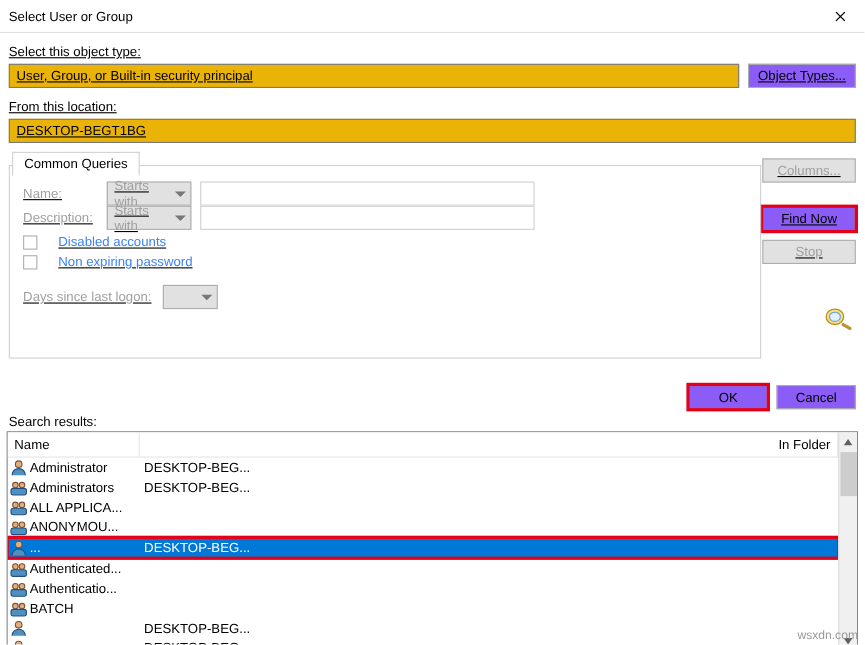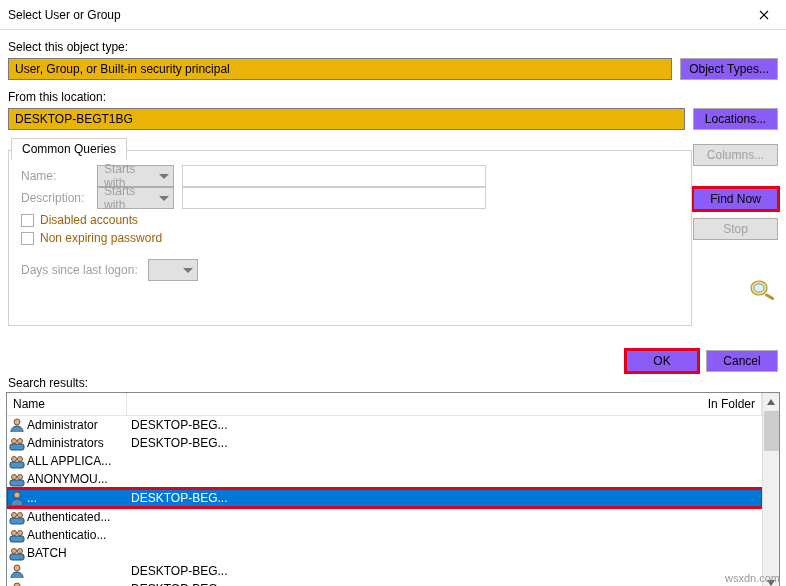--- a/index.html
+++ b/index.html
@@ -2,37 +2,37 @@
 <html><head>
 <meta charset="utf-8">
 <style>
   * { box-sizing: border-box; margin: 0; padding: 0; font-family: "Segoe UI", Tahoma, sans-serif; font-size: 12px; }
   body { background: #fff; color: #000; width: 786px; height: 586px; overflow: hidden; }
   .titlebar { display: flex; align-items: center; height: 30px; padding: 0 0 0 8px; border-bottom: 1px solid #ddd; }
   .titlebar .title { flex: 1; }
   .closebtn { width: 45px; height: 30px; display:flex; align-items:center; justify-content:center; cursor:pointer; }
   .closebtn svg { width:10px; height:10px; }
 
-  .content { padding: 6px 8px; }
+  .content { padding: 6px 8px; text-decoration: underline; }
   .lbl { display:block; margin:4px 0 4px 0; color:#000; }
   .row { display:flex; align-items:center; gap:8px; margin-bottom:10px; }
   .txtfield { flex:1; height:22px; border:1px solid #7a7a7a; padding:2px 6px; background:#eab308; }
   .winbtn { min-width:85px; height:22px; border:1px solid #adadad; background:#8b5cf6; padding:0 8px; cursor:pointer; }
   .winbtn.disabled { color:#a0a0a0; background:#e1e1e1; }
 
   fieldset.queries { border:1px solid #d0d0d0; margin:10px 0 0 0; padding:0; position:relative; height:176px;}
   .tab { position:absolute; top:-13px; left:2px; background:#fff; border:1px solid #d0d0d0; border-bottom:1px solid #fff; padding:3px 10px; }
   .queries-body { padding:14px 12px 8px 12px; display:flex; gap:0; }
   .qleft { flex:1; }
   .qrow { display:flex; align-items:center; gap:8px; }
   .qrow .flabel { width:68px; color:#a0a0a0; }
   .combo { width:77px; height:22px; border:1px solid #adadad; background:#e1e1e1; display:flex; align-items:center; justify-content:space-between; padding:0 4px 0 6px; color:#a0a0a0;}
   .combo .chev { border-left:5px solid transparent; border-right:5px solid transparent; border-top:5px solid #777; width:0;height:0;}
   .qinput { flex:0 0 304px; height:22px; border:1px solid #cfcfcf; background:#fff; }
-  .check { display:flex; align-items:center; gap:6px; margin:4px 0; color:#a16207;}
+  .check { display:flex; align-items:center; gap:19px; margin:4px 0; color:#3b82f6;}
   .check .box { width:13px;height:13px;border:1px solid #adadad; background:#fff;}
   .daysrow { display:flex; align-items:center; gap:10px; margin-top:14px;}
   .daysrow .flabel { color:#a0a0a0; }
   .daysrow .combo { width:50px; }
 
   .hl-red { outline:3px solid #e3001b; outline-offset:-1px; }
 
   .actionrow { display:flex; justify-content:flex-end; gap:8px; padding:0 8px; margin-top:18px;}
   .actionrow .winbtn{ width:72px; min-width:72px;}
   
@@ -71,21 +71,20 @@
 <div class="content">
   <span class="lbl">Select this object type:</span>
   <div class="row">
     <input class="txtfield" readonly="" value="User, Group, or Built-in security principal" style="">
     <button class="winbtn">Object Types...</button>
   </div>
 
   <span class="lbl">From this location:</span>
   <div class="row">
     <input class="txtfield" readonly="" value="DESKTOP-BEGT1BG" style="">
-    <button class="winbtn">Locations...</button>
   </div>
 
   <div style="display:flex; gap:8px; align-items:flex-start;justify-content:center;">
     <fieldset class="queries" style="flex:1;">
       <div class="tab">Common Queries</div>
       <div class="queries-body">
         <div class="qleft">
           <div class="qrow">
             <span class="flabel">Name:</span>
             <div class="combo">

